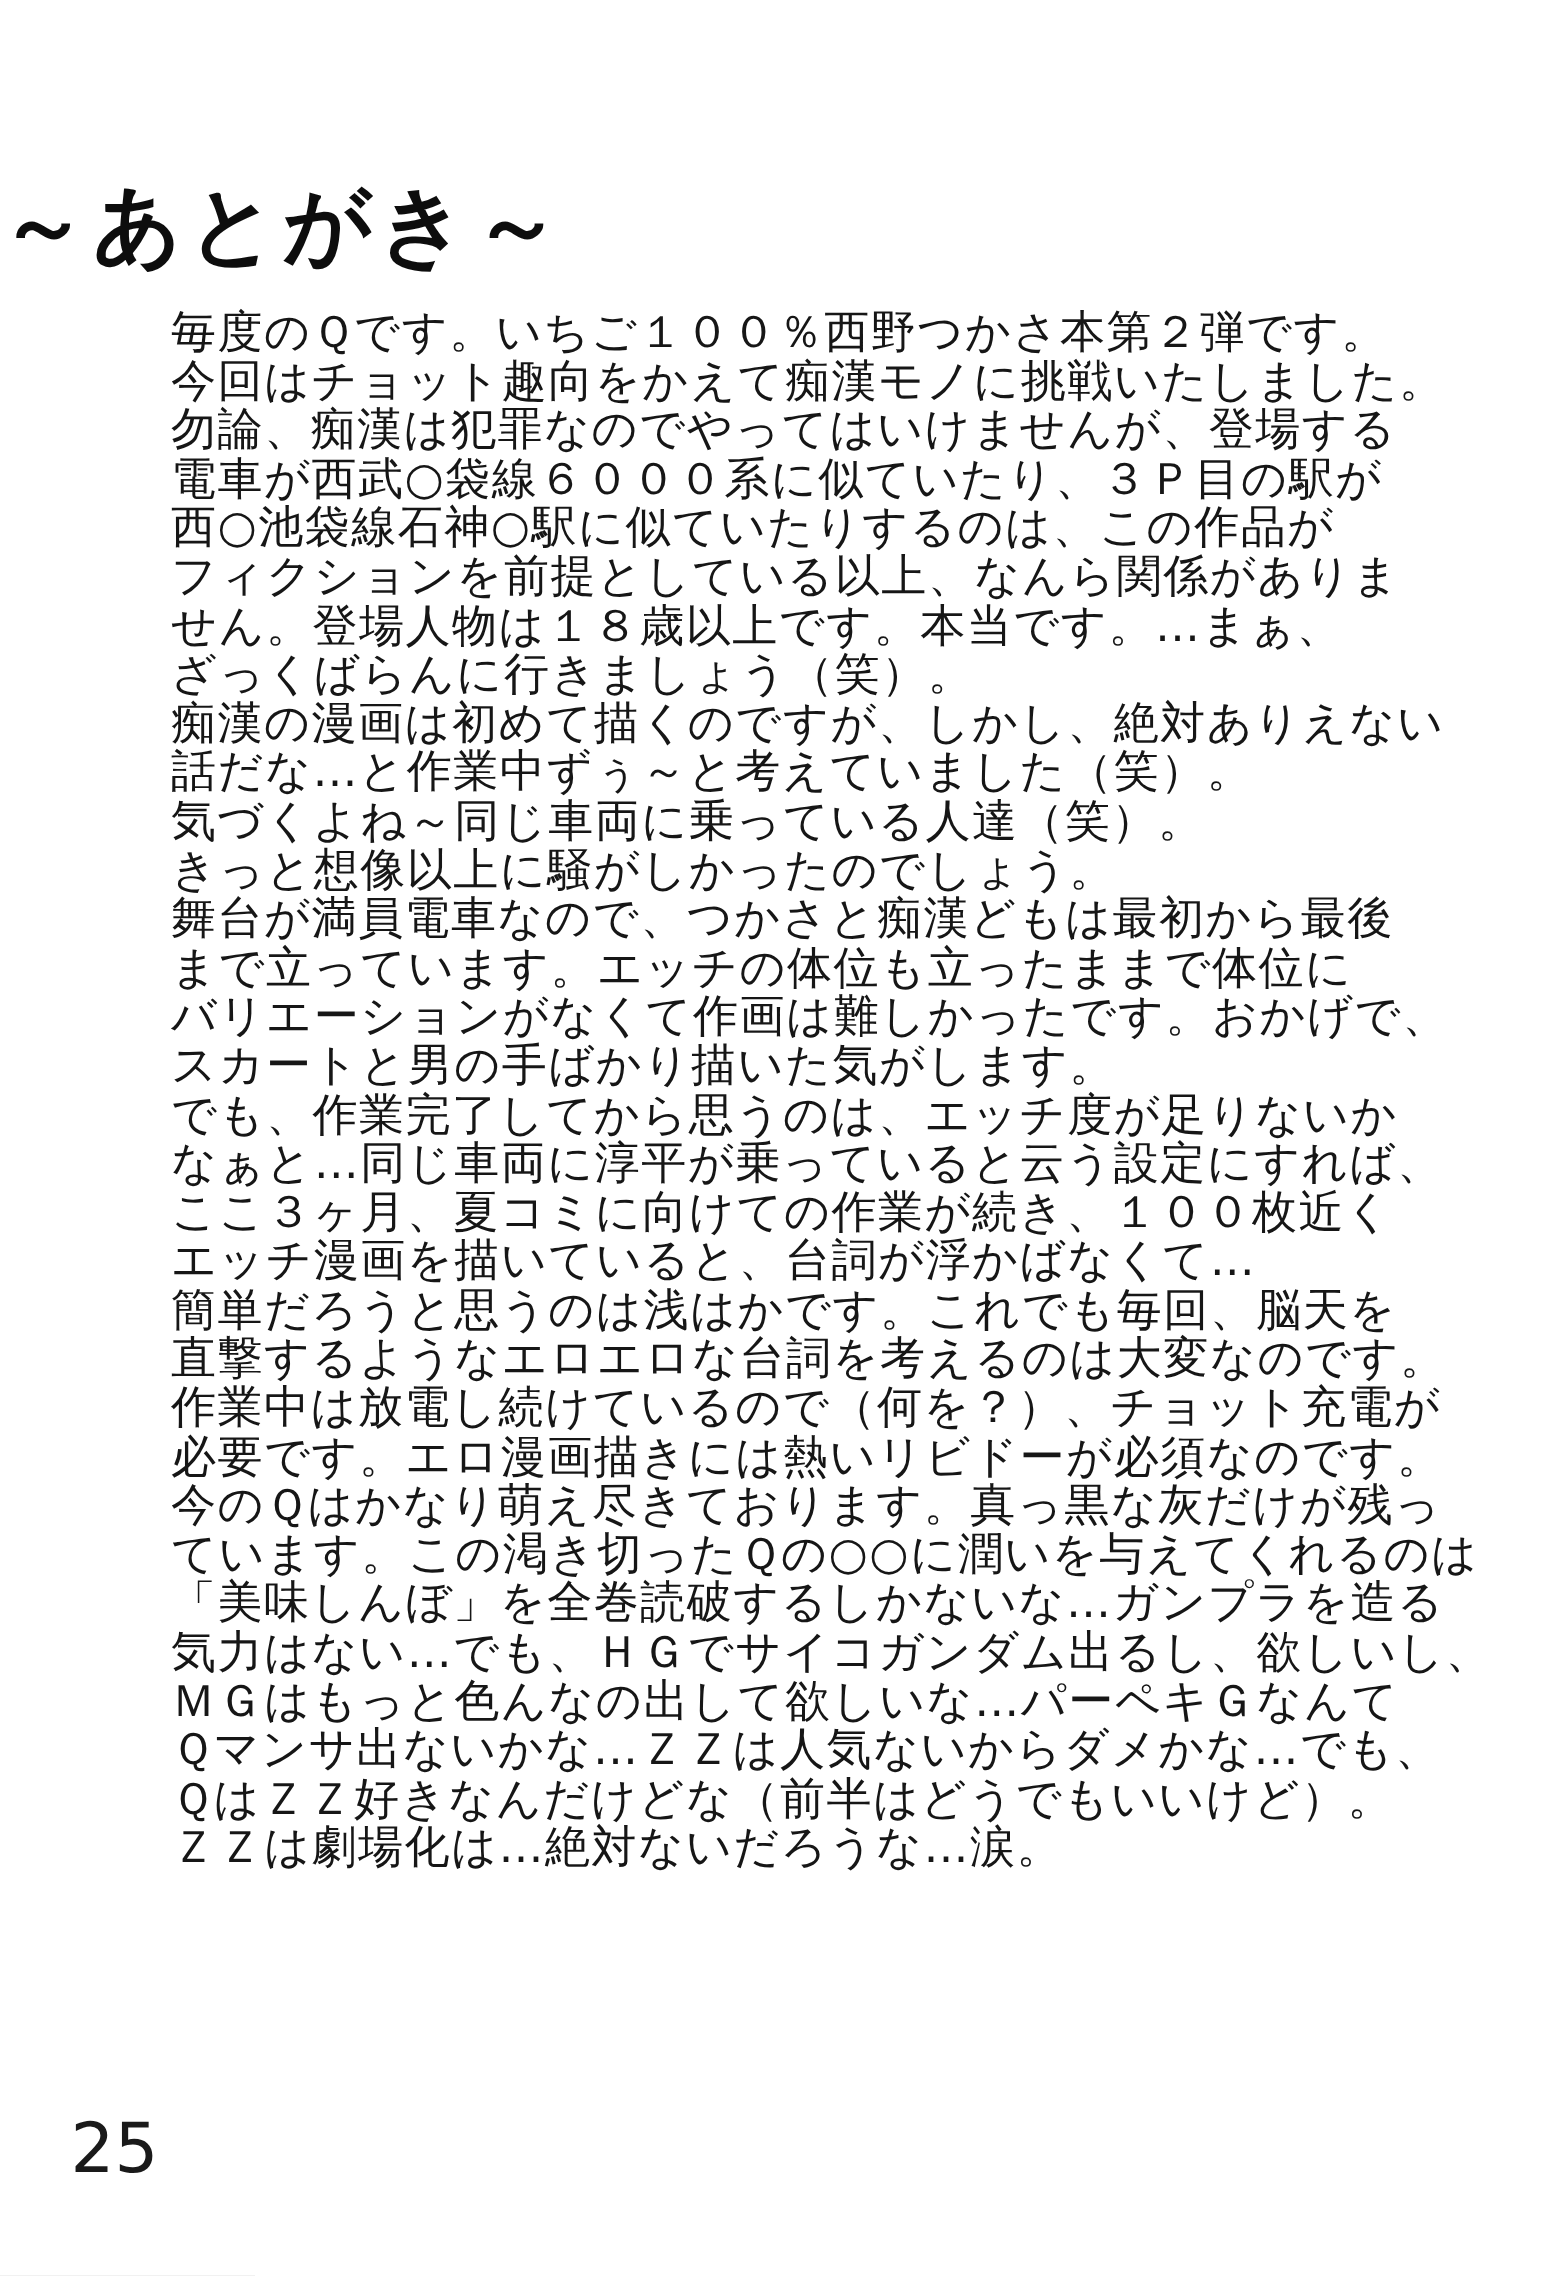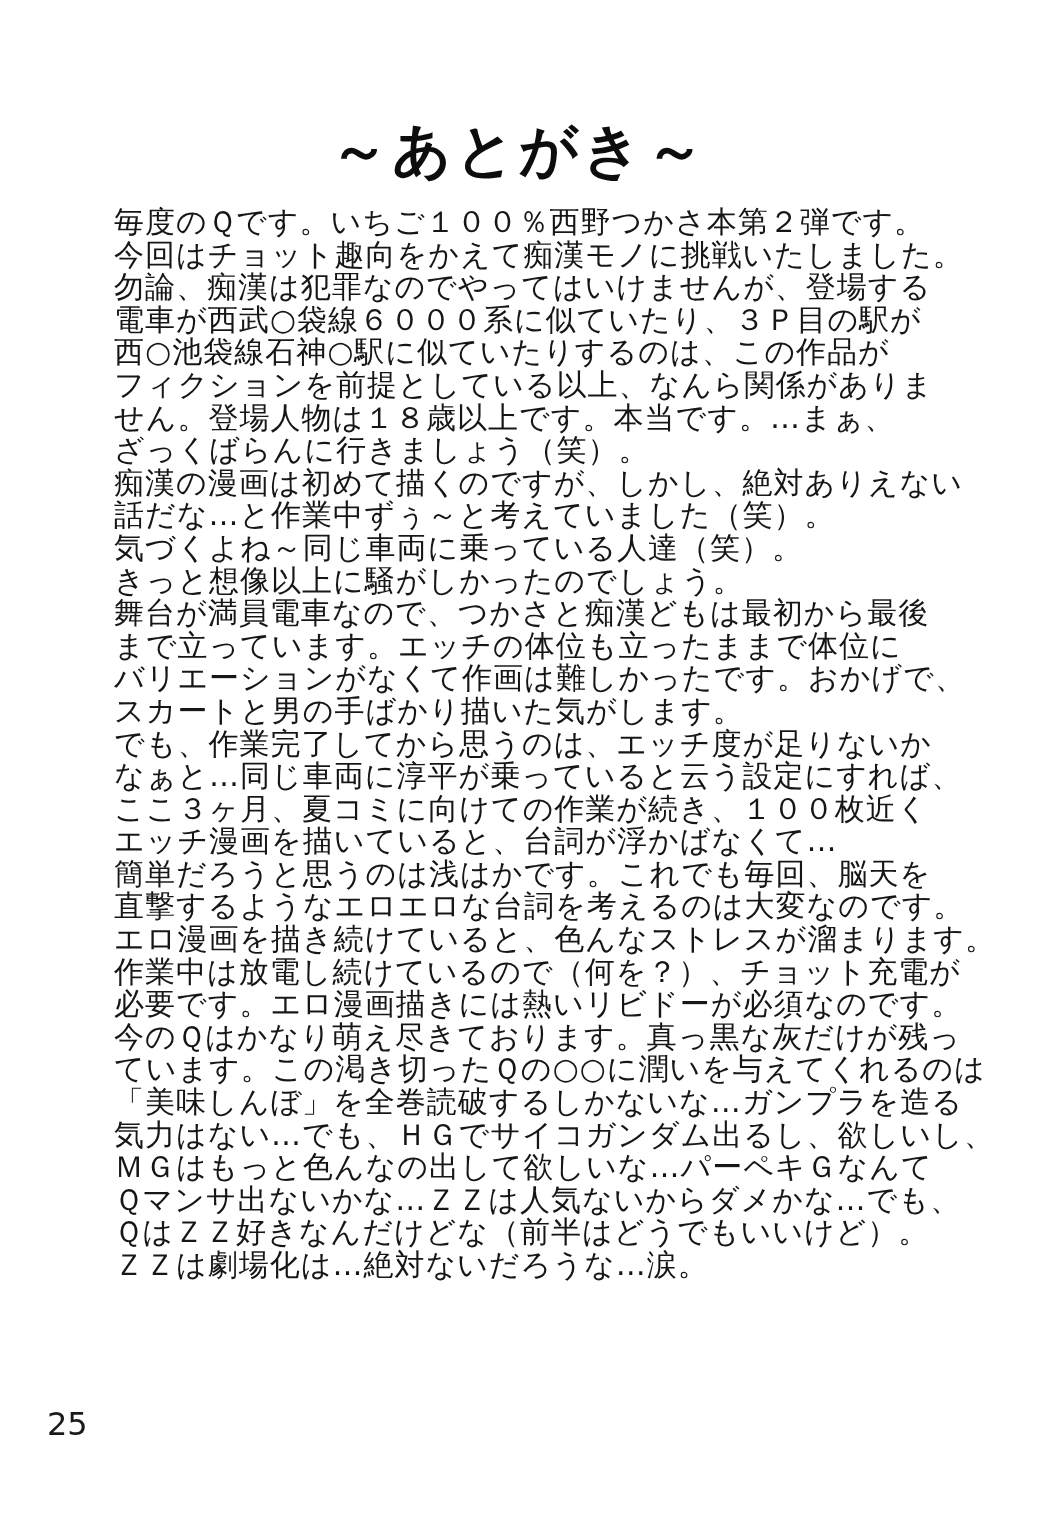--- a/index.html
+++ b/index.html
@@ -14,21 +14,20 @@
     background: #ffffff;
     overflow: hidden;
     font-family: "DejaVu Sans", sans-serif;
     color: #111111;
   }
   .title {
     position: absolute;
     top: 112px;
     left: 0;
     width: 100%;
-    text-align: center;
     font-size: 58px;
     font-weight: bold;
     letter-spacing: 4px;
     color: #0d0d0d;
     white-space: nowrap;
   }
   .body-text {
     position: absolute;
     top: 206px;
     left: 94px;
@@ -41,21 +40,21 @@
     height: 32.6px;
     letter-spacing: 1px;
     white-space: nowrap;
     font-weight: 500;
     color: #161616;
   }
   .page-number {
     position: absolute;
     left: 47px;
     top: 1405px;
-    font-size: 32px;
+    font-size: 46px;
     font-family: "DejaVu Sans", sans-serif;
     color: #1a1a1a;
   }
 </style>
 </head>
 <body>
 
 <div class="page">
 
   <div class="title">～あとがき～</div>
@@ -76,21 +75,20 @@
     <div class="line">舞台が満員電車なので、つかさと痴漢どもは最初から最後</div>
     <div class="line">まで立っています。エッチの体位も立ったままで体位に</div>
     <div class="line">バリエーションがなくて作画は難しかったです。おかげで、</div>
     <div class="line">スカートと男の手ばかり描いた気がします。</div>
     <div class="line">でも、作業完了してから思うのは、エッチ度が足りないか</div>
     <div class="line">なぁと…同じ車両に淳平が乗っていると云う設定にすれば、</div>
     <div class="line">ここ３ヶ月、夏コミに向けての作業が続き、１００枚近く</div>
     <div class="line">エッチ漫画を描いていると、台詞が浮かばなくて…</div>
     <div class="line">簡単だろうと思うのは浅はかです。これでも毎回、脳天を</div>
     <div class="line">直撃するようなエロエロな台詞を考えるのは大変なのです。</div>
-    <div class="line">エロ漫画を描き続けていると、色んなストレスが溜まります。</div>
     <div class="line">作業中は放電し続けているので（何を？）、チョット充電が</div>
     <div class="line">必要です。エロ漫画描きには熱いリビドーが必須なのです。</div>
     <div class="line">今のＱはかなり萌え尽きております。真っ黒な灰だけが残っ</div>
     <div class="line">ています。この渇き切ったＱの○○に潤いを与えてくれるのは</div>
     <div class="line">「美味しんぼ」を全巻読破するしかないな…ガンプラを造る</div>
     <div class="line">気力はない…でも、ＨＧでサイコガンダム出るし、欲しいし、</div>
     <div class="line">ＭＧはもっと色んなの出して欲しいな…パーペキＧなんて</div>
     <div class="line">Ｑマンサ出ないかな…ＺＺは人気ないからダメかな…でも、</div>
     <div class="line">ＱはＺＺ好きなんだけどな（前半はどうでもいいけど）。</div>
     <div class="line">ＺＺは劇場化は…絶対ないだろうな…涙。</div>

